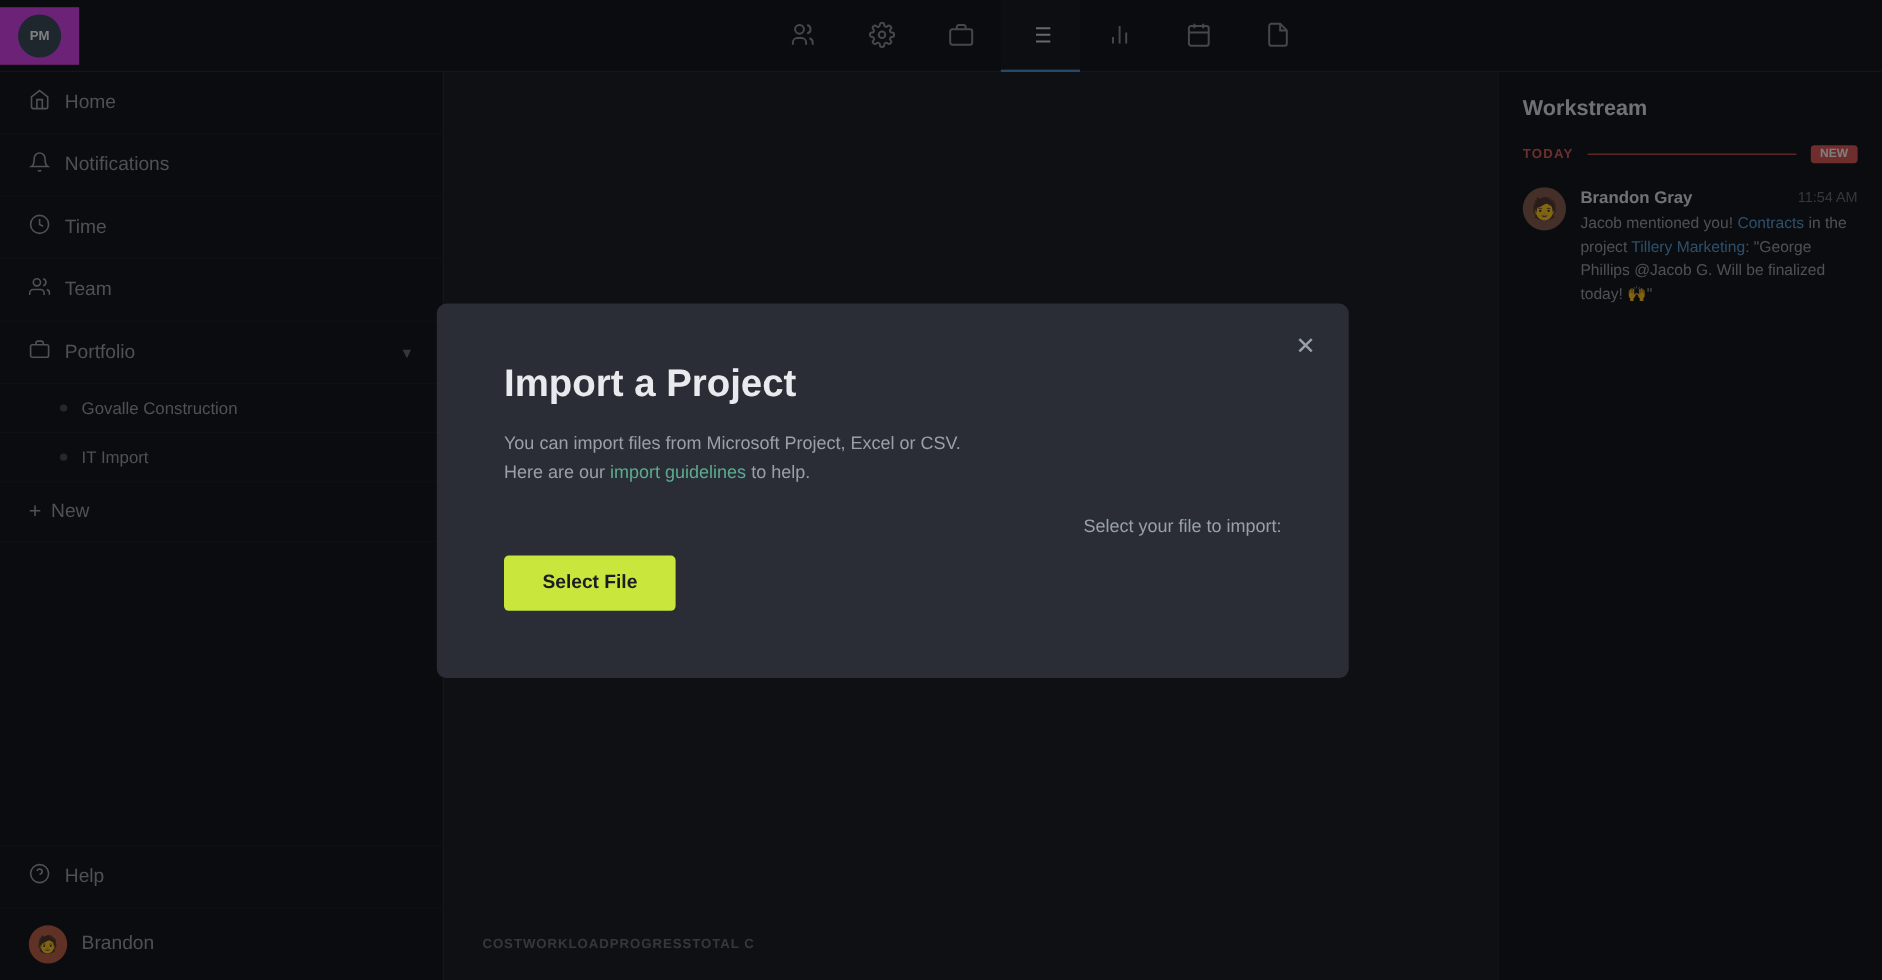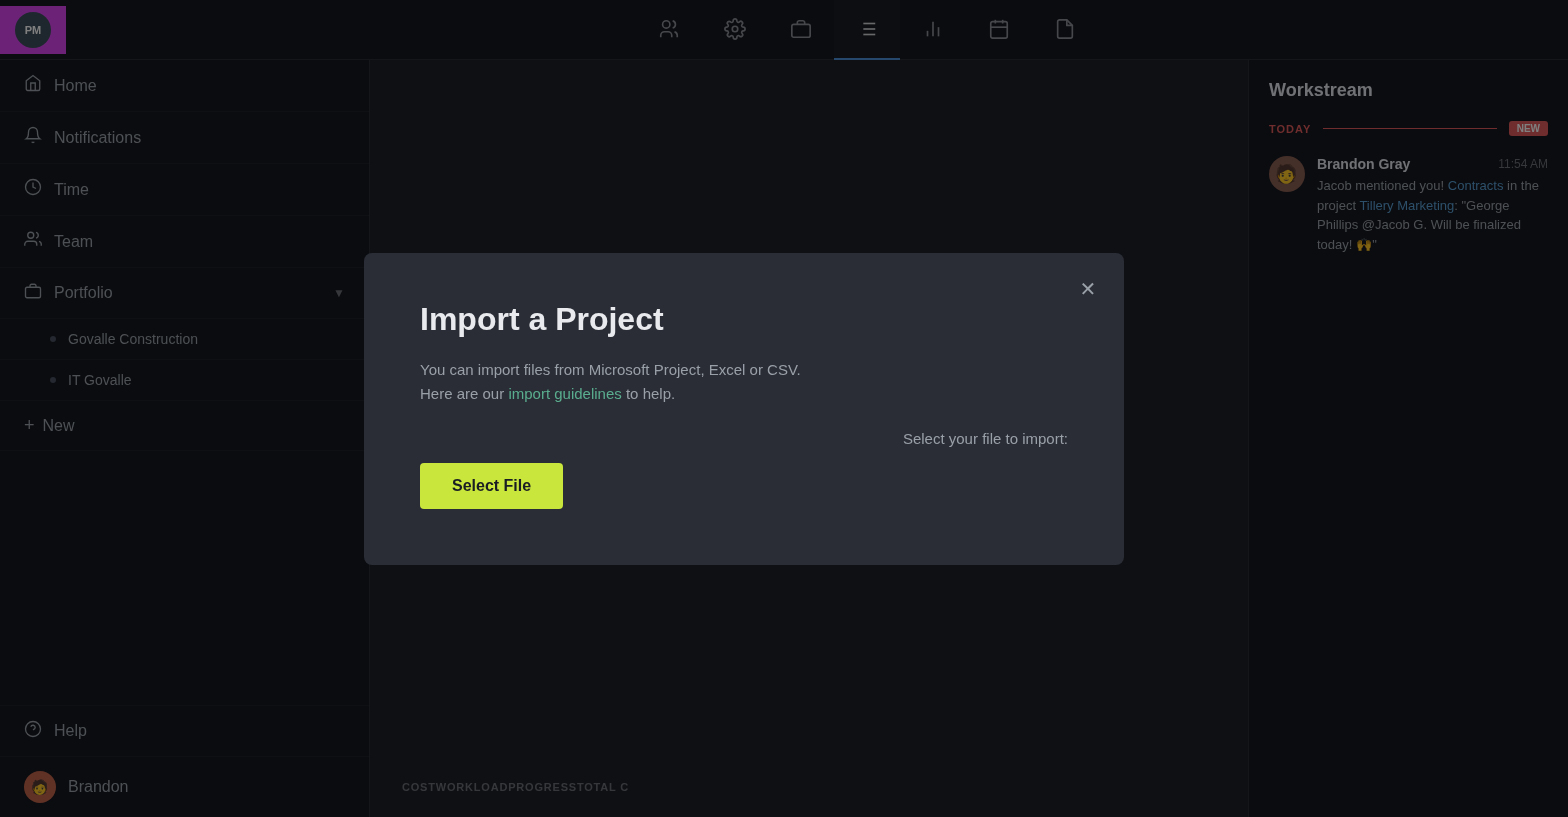--- a/index.html
+++ b/index.html
@@ -511,21 +511,21 @@
             </svg>
         </span>
         <span>Portfolio</span>
       </div>
       <span class="portfolio-arrow">▼</span>
     </div>
     <div class="sidebar-sub-item">
       <span>Govalle Construction</span>
     </div>
     <div class="sidebar-sub-item">
-      <span>IT Govalle</span>
+      <span>IT Import</span>
     </div>
     <div class="sidebar-new">
       <span style="font-size:18px;font-weight:300;">+</span>
       <span>New</span>
     </div>
     <div style="flex:1;"></div>
     <div class="sidebar-help">
       <span>
         <svg width="18" height="18" viewBox="0 0 24 24" fill="none" stroke="currentColor" stroke-width="1.8">
             <circle cx="12" cy="12" r="10"></circle>

